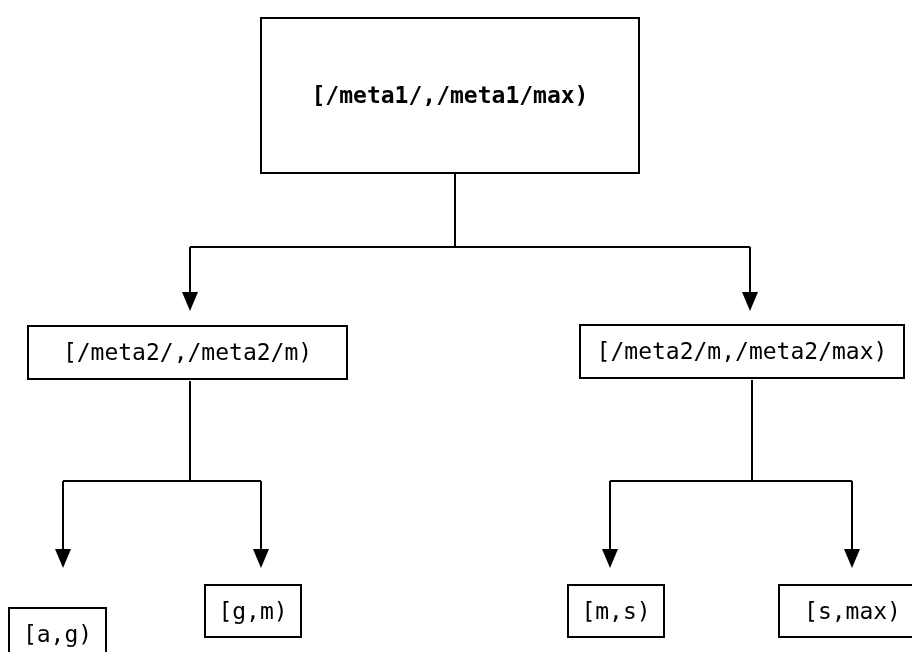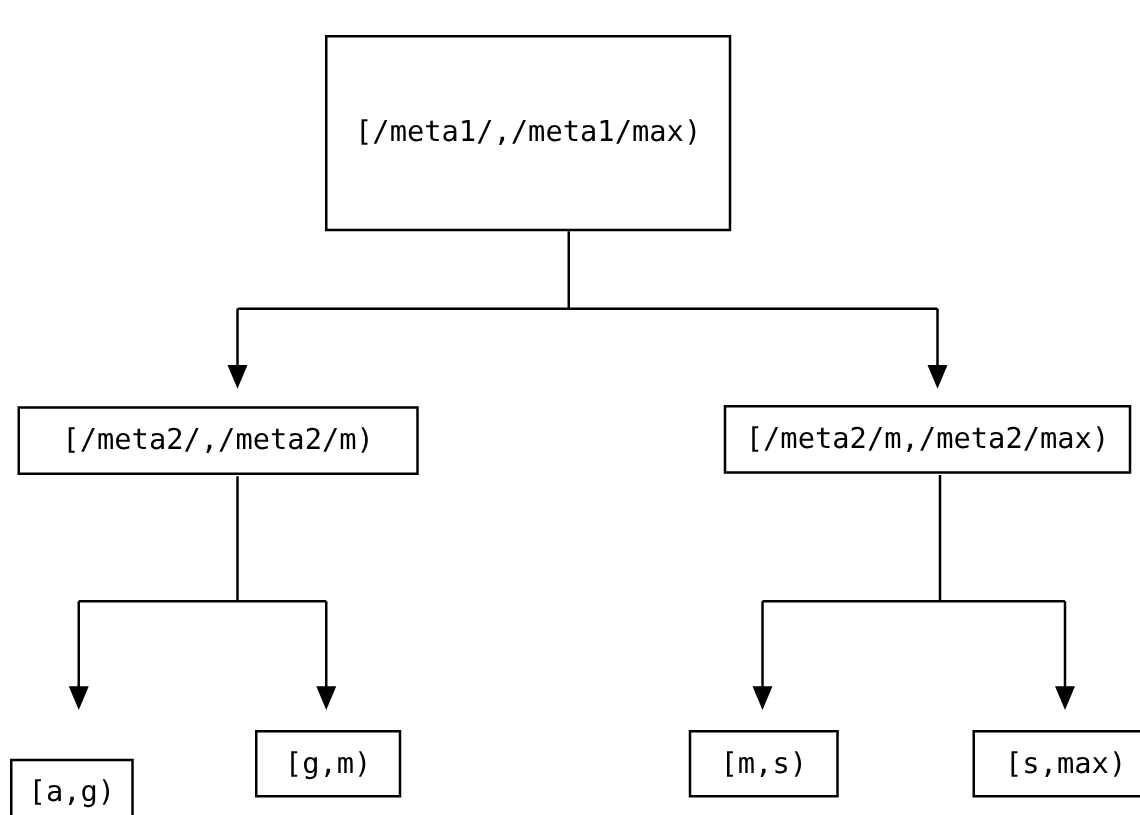--- a/index.html
+++ b/index.html
@@ -32,26 +32,26 @@
     align-items: center;
     justify-content: center;
     font-size: 23px;
     line-height: 1;
     white-space: nowrap;
   }
   .node-label {
     display: inline-block;
   }
   
-  .n-root  { left: 260px; top: 28px;  width: 325px; height: 157px; }
-  .n-left  { left: 14px;  top: 325px; width: 321px; height: 55px; text-align: center; }
+  .n-root  { left: 260px; top: 17px;  width: 380px; height: 157px; font-weight: bold; }
+  .n-left  { left: 27px;  top: 325px; width: 321px; height: 55px; text-align: center; }
   .n-right { left: 579px; top: 324px; width: 326px; height: 55px; }
   .n-ag    { left: 8px;   top: 584px; width: 99px;  height: 54px; margin-top: 23px; }
-  .n-gm    { left: 204px; top: 584px; width: 117px;  height: 54px; }
-  .n-ms    { left: 551px; top: 584px; width: 120px;  height: 54px; }
+  .n-gm    { left: 204px; top: 584px; width: 98px;  height: 54px; }
+  .n-ms    { left: 567px; top: 584px; width: 98px;  height: 54px; }
   .n-smax  { left: 778px; top: 584px; width: 149px; height: 54px; }
 </style>
 </head>
 <body>
 
 <div class="canvas">
 
   <svg class="edges" viewBox="0 0 912 652" xmlns="http://www.w3.org/2000/svg">
     <g stroke="#000000" stroke-width="2" fill="none">
 

